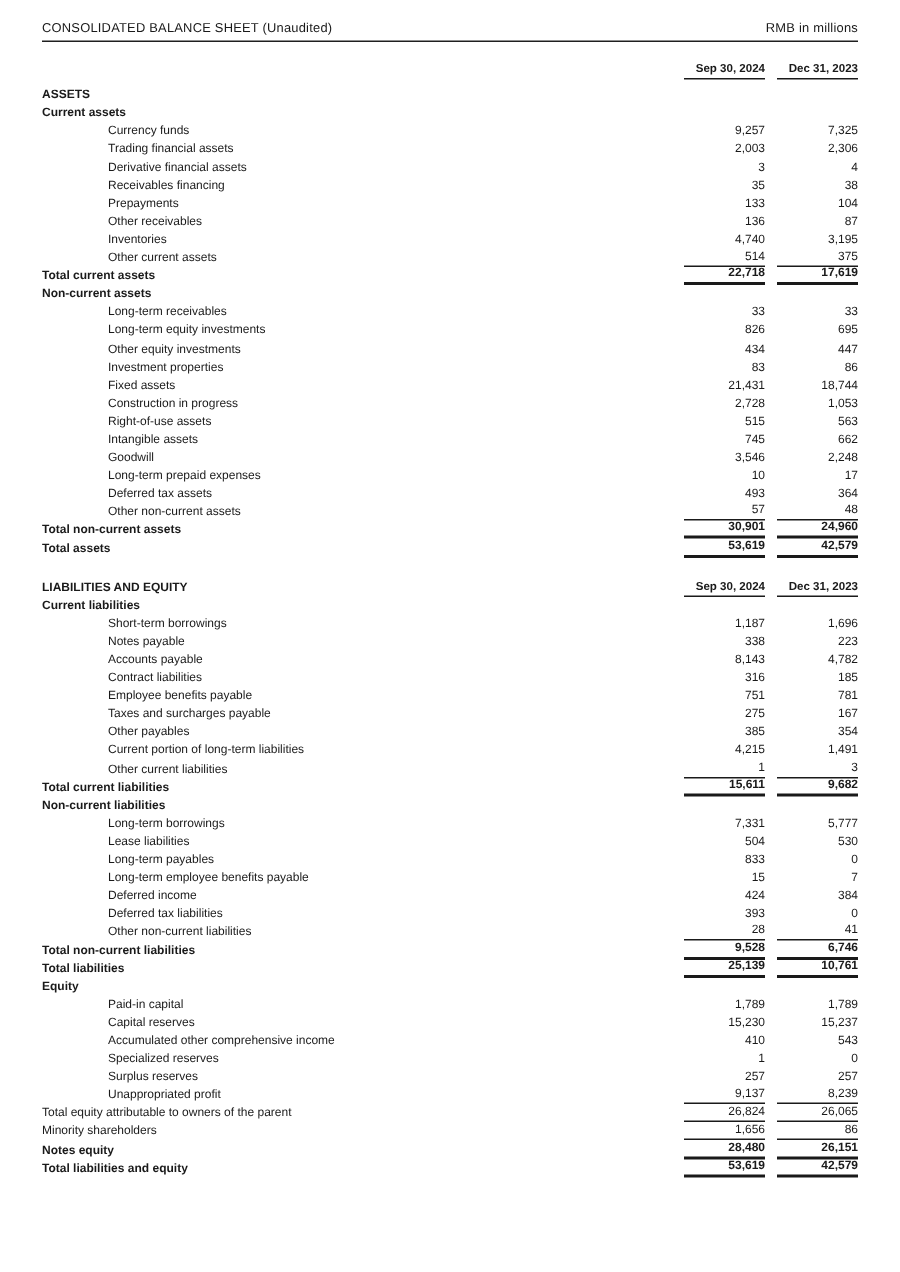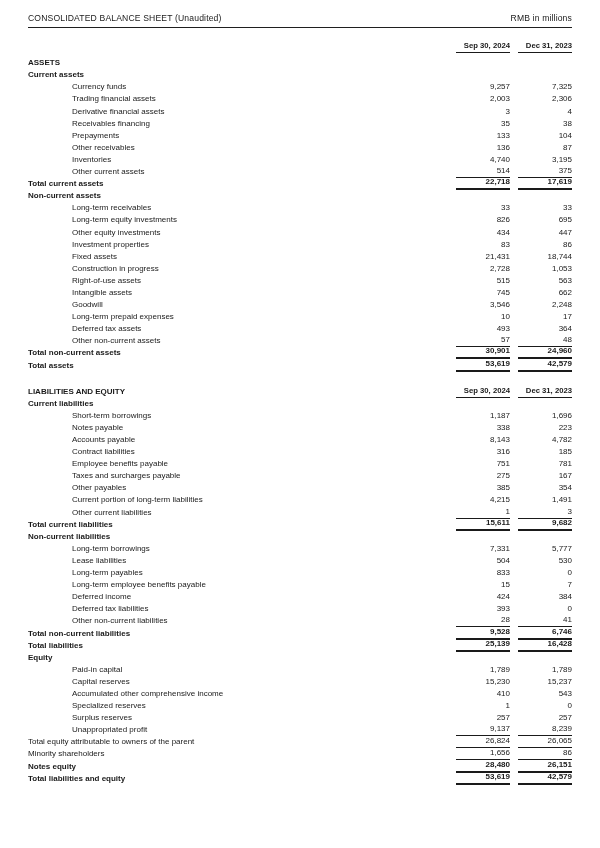--- a/index.html
+++ b/index.html
@@ -281,21 +281,21 @@
         <div class="val v2">41</div>
       </div>
       <div class="row k-total rule-thick">
         <div class="lbl">Total non-current liabilities</div>
         <div class="val v1">9,528</div>
         <div class="val v2">6,746</div>
       </div>
       <div class="row k-total rule-thick">
         <div class="lbl">Total liabilities</div>
         <div class="val v1">25,139</div>
-        <div class="val v2">16,428</div>
+        <div class="val v2">10,761</div>
       </div>
       <div class="row k-head">
         <div class="lbl">Equity</div>
         <div class="val v1"></div>
         <div class="val v2"></div>
       </div>
       <div class="row k-item">
         <div class="lbl">Paid-in capital</div>
         <div class="val v1">1,789</div>
         <div class="val v2">1,789</div>

